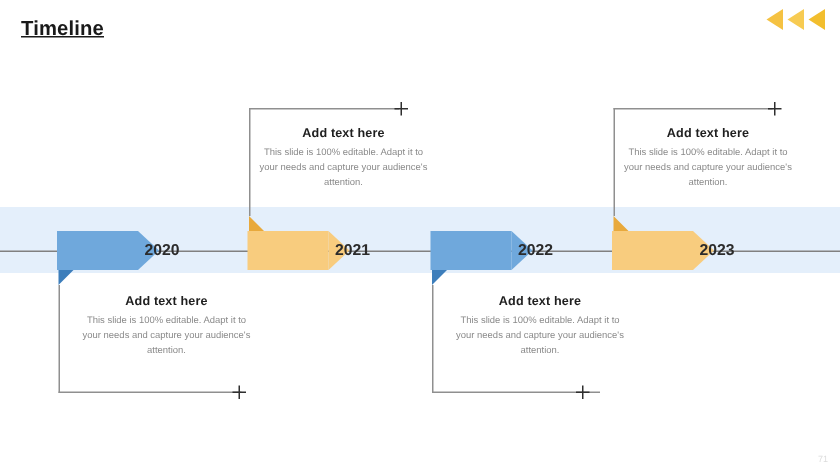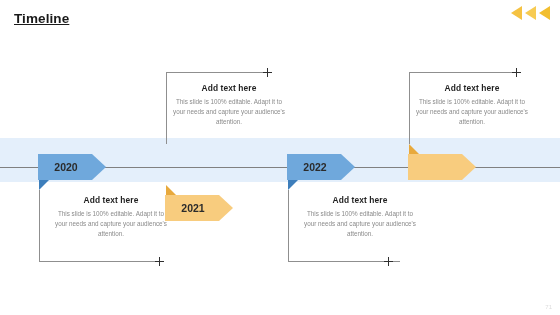--- a/index.html
+++ b/index.html
@@ -94,20 +94,21 @@
     left: 0;
     top: 0;
     width: 56px;
     height: 26px;
     line-height: 26px;
     text-align: center;
     font-size: 10.5px;
     font-weight: bold;
     color: #2b2b2b;
     z-index: 3;
+    padding-left: 42px;
   }
   
   .chevron .tail {
     position: absolute;
     left: 1px;
     width: 0;
     height: 0;
   }
   .chevron.down .tail {
     top: 26px;
@@ -210,21 +211,21 @@
     <span class="label">2020</span>
   </div>
   <div class="vline" style="left:39px; top:190px; height:72px;"></div>
   <div class="hline" style="left:39px; top:261px; width:122px;"></div>
   <div class="plus" style="left:155px; top:257px;"></div>
   <div class="callout" style="left:55px; top:195px;">
     <p class="heading">Add text here</p>
     <p class="bodytext">This slide is 100% editable. Adapt it to your needs and capture your audience's attention.</p>
   </div>
 
-  <div class="chevron orange up" style="left:165px;margin-top:41px;">
+  <div class="chevron orange up" style="left:165px;">
     <span class="body"></span>
     <span class="tip"></span>
     <span class="tail"></span>
     <span class="label">2021</span>
   </div>
   <div class="vline" style="left:166px; top:72px; height:72px;"></div>
   <div class="hline" style="left:166px; top:72px; width:100px;"></div>
   <div class="plus" style="left:263px; top:68px;"></div>
   <div class="callout" style="left:173px; top:83px;">
     <p class="heading">Add text here</p>
@@ -242,20 +243,21 @@
   <div class="plus" style="left:384px; top:257px;"></div>
   <div class="callout" style="left:304px; top:195px;">
     <p class="heading">Add text here</p>
     <p class="bodytext">This slide is 100% editable. Adapt it to your needs and capture your audience's attention.</p>
   </div>
 
   <div class="chevron orange up" style="left:408px;">
     <span class="body"></span>
     <span class="tip"></span>
     <span class="tail"></span>
+    <span class="label">2023</span>
   </div>
   <div class="vline" style="left:409px; top:72px; height:72px;"></div>
   <div class="hline" style="left:409px; top:72px; width:106px;"></div>
   <div class="plus" style="left:512px; top:68px;"></div>
   <div class="callout" style="left:416px; top:83px;">
     <p class="heading">Add text here</p>
     <p class="bodytext">This slide is 100% editable. Adapt it to your needs and capture your audience's attention.</p>
   </div>
 
   <div id="page-number">71</div>

